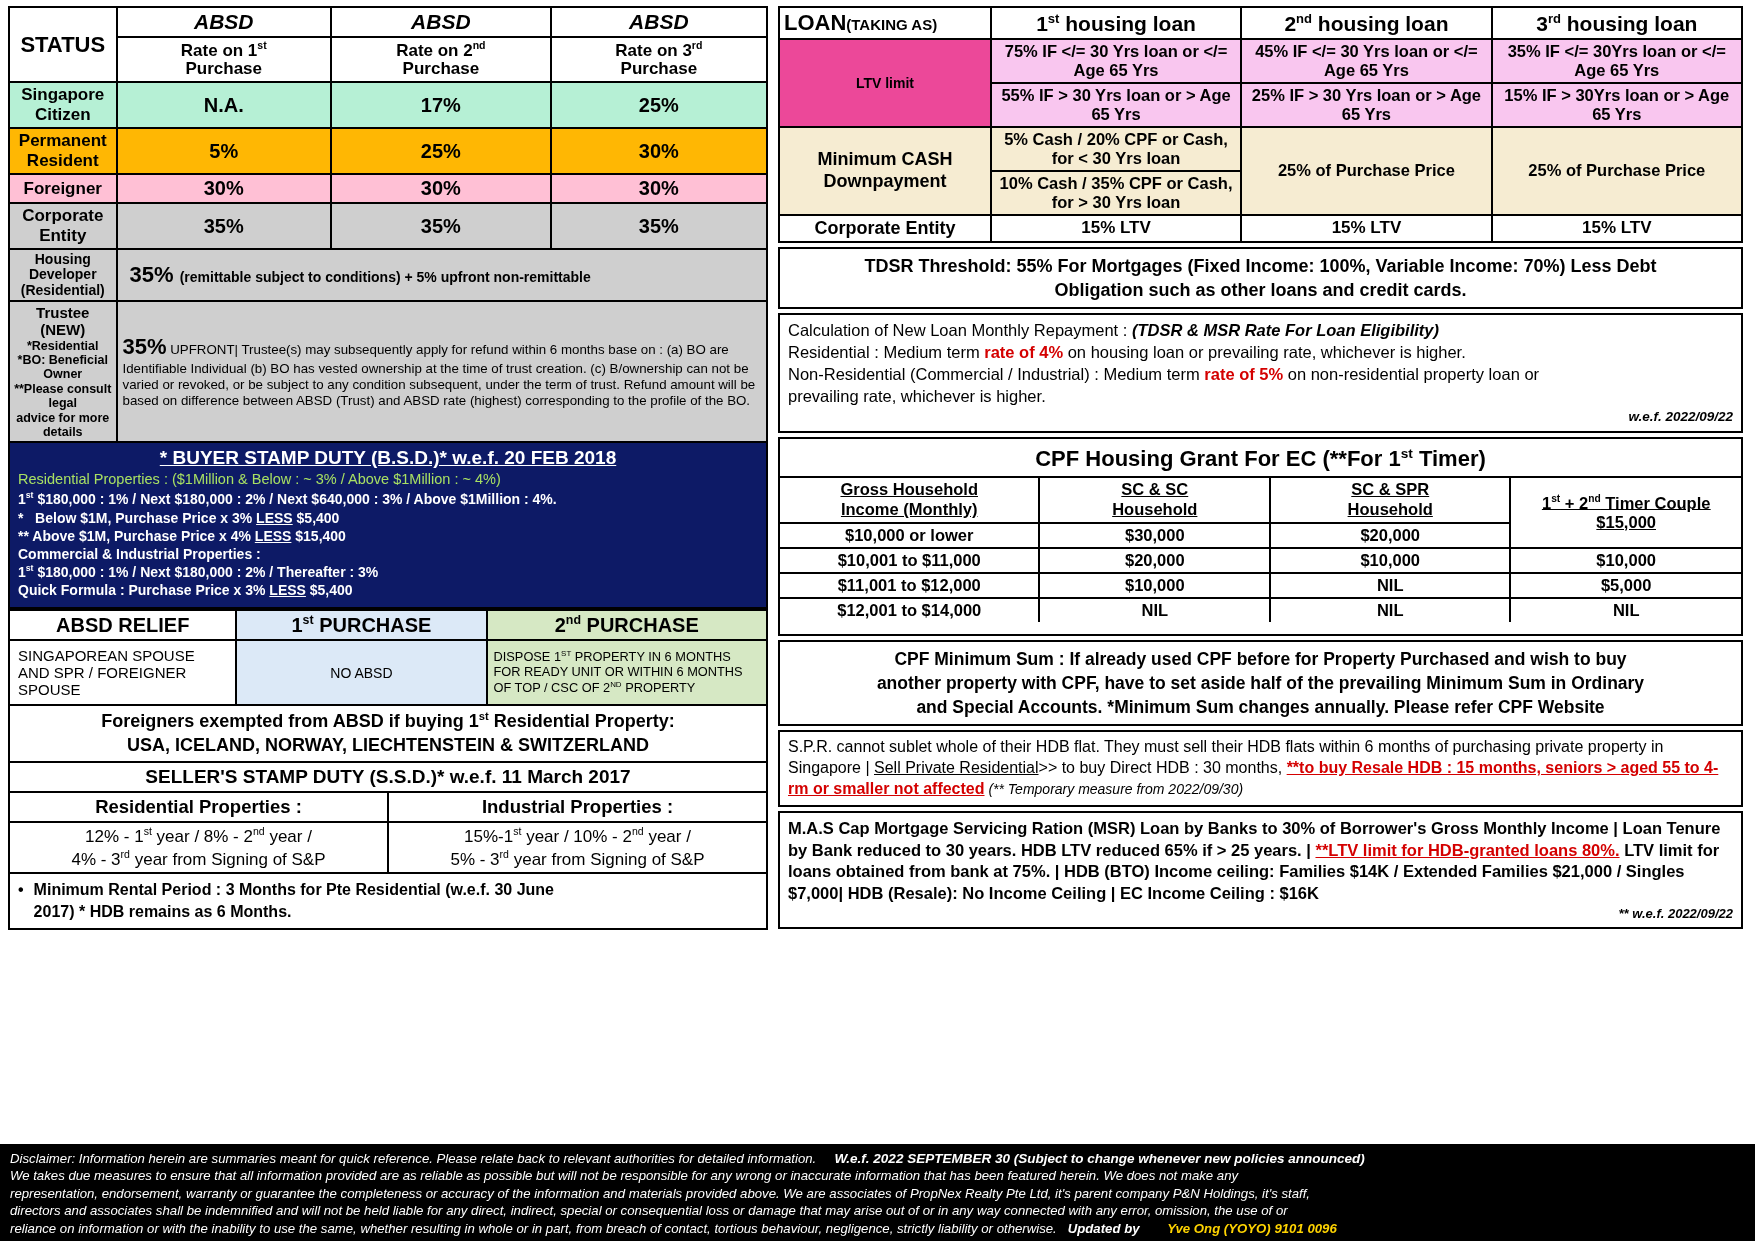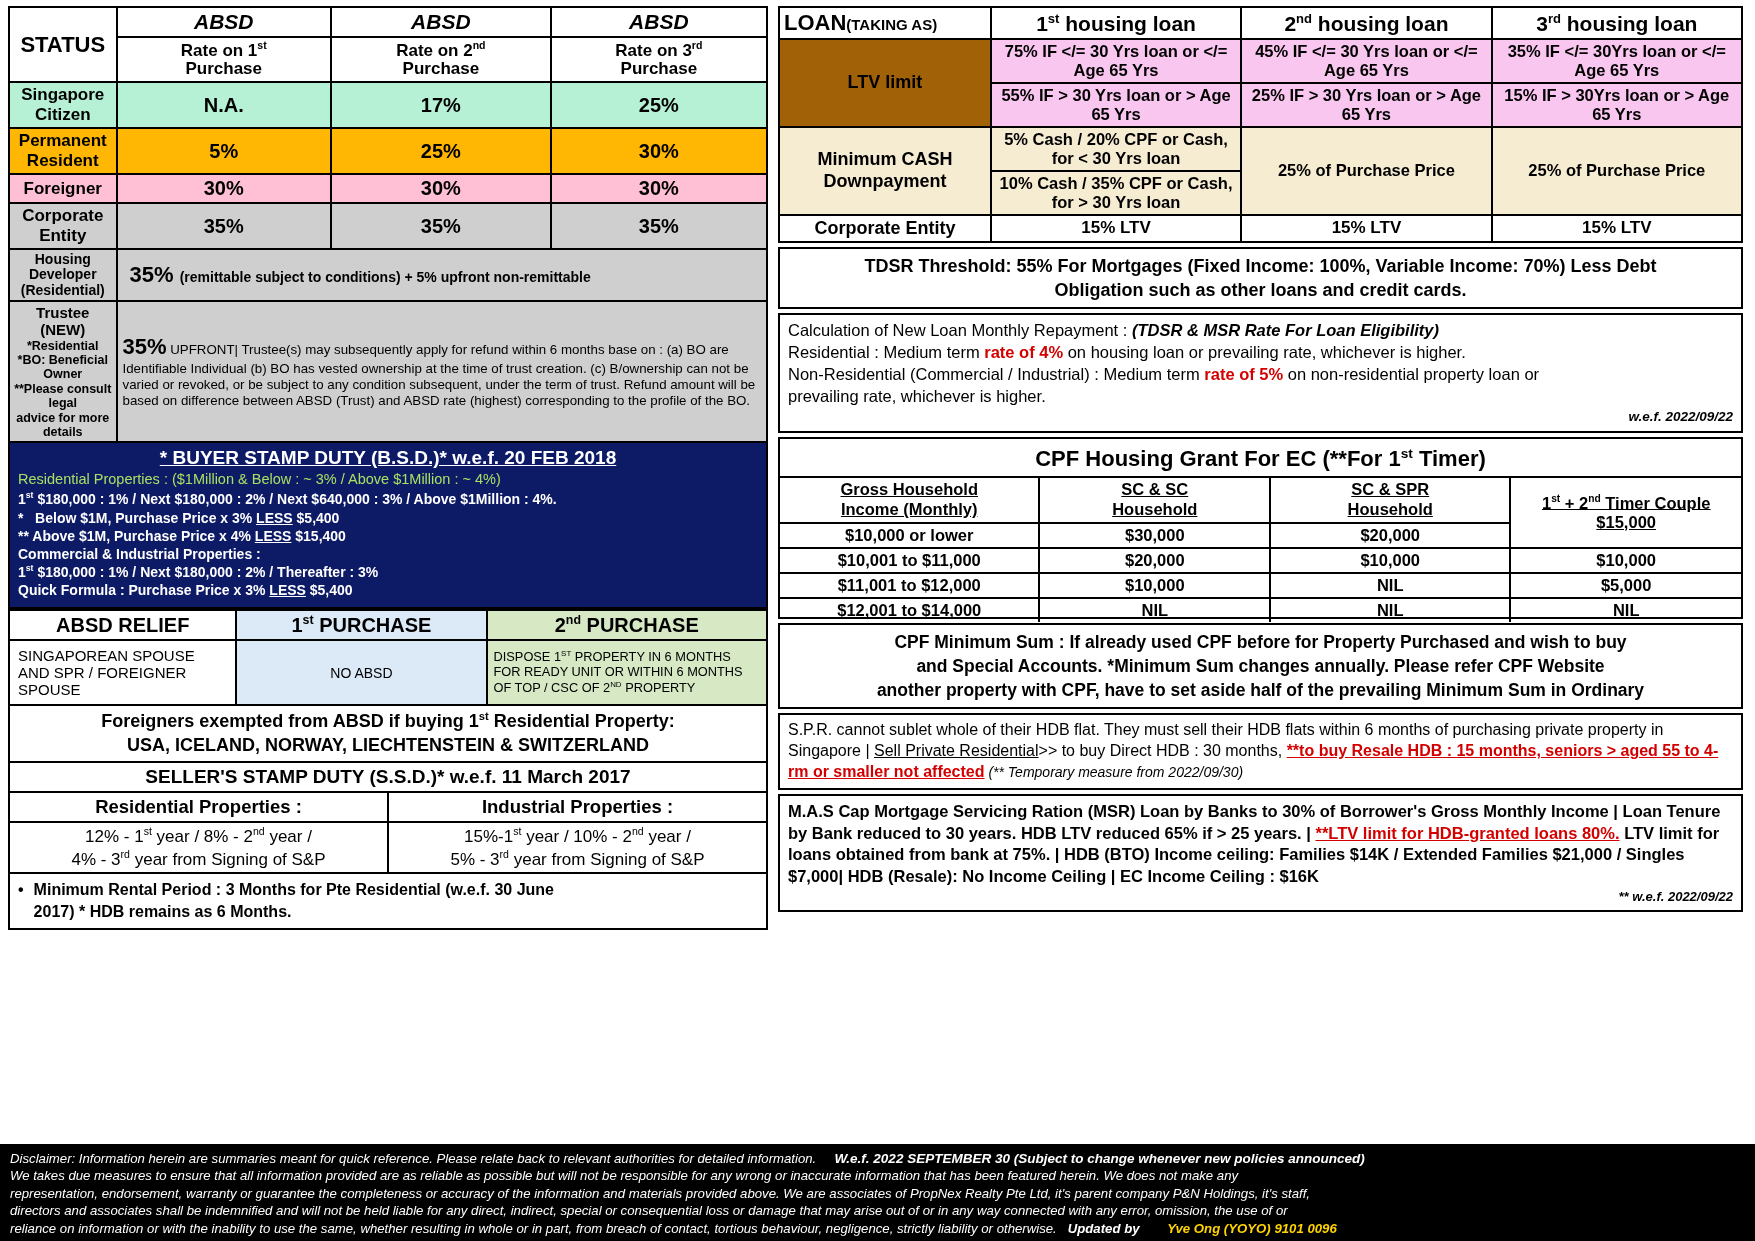--- a/index.html
+++ b/index.html
@@ -63,21 +63,21 @@
   .ssd td{font-size:17px;line-height:1.3;}
   .ssd .h{font-weight:bold;font-size:18.5px;}
   .note{border:2px solid #000;border-top:none;font-size:16px;font-weight:bold;padding:5px 8px 6px 8px;line-height:1.35;}
   .note .bullet{display:flex;gap:10px;}
 
   
   .loan th,.loan td{border:2px solid #000;}
   .loan .h-loan{font-size:22px;font-weight:bold;text-align:left;padding-left:4px;}
   .loan .h-loan .sm{font-size:15px;font-weight:bold;margin-top:25px;}
   .loan .h-col{font-size:21px;font-weight:bold;}
-  .loan .ltv-lbl{background:#a16207;font-size:18px;font-weight:bold;text-align:center;}
+  .loan .ltv-lbl{background:#ec4899;font-size:14px;font-weight:bold;text-align:center;}
   .loan .ltv{background:#f9c6ef;font-size:16.5px;font-weight:bold;line-height:1.15;}
   .loan .cash-lbl{background:#f6ecd2;font-size:18px;font-weight:bold;line-height:1.2;}
   .loan .cash{background:#f6ecd2;font-size:16.5px;font-weight:bold;line-height:1.15;}
   .loan .ce-lbl{font-size:18px;font-weight:bold;}
   .loan .ce{font-size:17px;font-weight:bold;}
 
   .box{border:2px solid #000;margin-top:4px;padding:5px 8px;}
   .tdsr{text-align:center;font-weight:bold;font-size:18px;line-height:1.35;}
   .calc{font-size:16.5px;line-height:1.33;}
   .calc .red{color:#d40000;font-weight:bold;}
@@ -278,21 +278,21 @@
     </div>
 
     <div class="box calc">
       <div><span>Calculation of New Loan Monthly Repayment : </span><span class="it">(TDSR &amp; MSR Rate For Loan Eligibility)</span></div>
       <div><span>Residential : Medium term </span><span class="red">rate of 4%</span><span> on housing loan or prevailing rate, whichever is higher.</span></div>
       <div><span>Non-Residential (Commercial / Industrial) : Medium term </span><span class="red">rate of 5%</span><span> on non-residential property loan or</span></div>
       <div>prevailing rate, whichever is higher.</div>
       <div class="wef">w.e.f. 2022/09/22</div>
     </div>
 
-    <div class="box" style="padding-bottom:0">
+    <div class="box" style="padding-bottom:17px">
       <div class="cpf-title">CPF Housing Grant For EC (**For 1<sup>st</sup> Timer)</div>
       <table class="grant" style="margin:0 -8px -5px -8px;width:calc(100% + 16px);border-left:none;border-right:none;border-bottom:none">
         <tbody>
               <tr>
           <td class="h" style="width:27%;border-left:none">Gross Household<br>Income (Monthly)</td>
           <td class="h" style="width:24%">SC &amp; SC<br>Household</td>
           <td class="h" style="width:25%">SC &amp; SPR<br>Household</td>
           <td class="h" style="width:24%;border-right:none" rowspan="2">
             <div style="text-decoration:underline">1<sup>st</sup> + 2<sup>nd</sup> Timer Couple</div>
             <div style="text-decoration:none;font-weight:bold">$15,000</div>
@@ -320,22 +320,22 @@
           <td style="border-bottom:none">NIL</td>
           <td style="border-bottom:none">NIL</td>
           <td style="border-right:none;border-bottom:none">NIL</td>
         </tr>
       </tbody>
           </table>
     </div>
 
     <div class="box cpfmin">
       <div>CPF Minimum Sum : If already used CPF before for Property Purchased and wish to buy</div>
+      <div>another property with CPF, have to set aside half of the prevailing Minimum Sum in Ordinary</div>
       <div>and Special Accounts. *Minimum Sum changes annually. Please refer CPF Website</div>
-      <div>another property with CPF, have to set aside half of the prevailing Minimum Sum in Ordinary</div>
     </div>
 
     <div class="box spr">
       <span>S.P.R. cannot sublet whole of their HDB flat. They must sell their HDB flats within 6 months of purchasing private property in Singapore | </span><span class="u">Sell Private Residential</span><span>&gt;&gt; to buy Direct HDB : 30 months, </span><span class="red">**to buy Resale HDB : 15 months, seniors &gt; aged 55 to 4-rm or smaller not affected</span><span class="it"> (** Temporary measure from 2022/09/30)</span>
     </div>
 
     <div class="box mas">
       <span>M.A.S Cap Mortgage Servicing Ration (MSR) Loan by Banks to 30% of Borrower's Gross Monthly Income | Loan Tenure by Bank reduced to 30 years. HDB LTV reduced 65% if &gt; 25 years. | </span><span class="red">**LTV limit for HDB-granted loans 80%.</span><span> LTV limit for loans obtained from bank at 75%. | HDB (BTO) Income ceiling: Families $14K / Extended Families $21,000 / Singles $7,000| HDB (Resale): No Income Ceiling | EC Income Ceiling : $16K</span>
       <div class="wef" style="font-size:13px">** w.e.f. 2022/09/22</div>
     </div>

